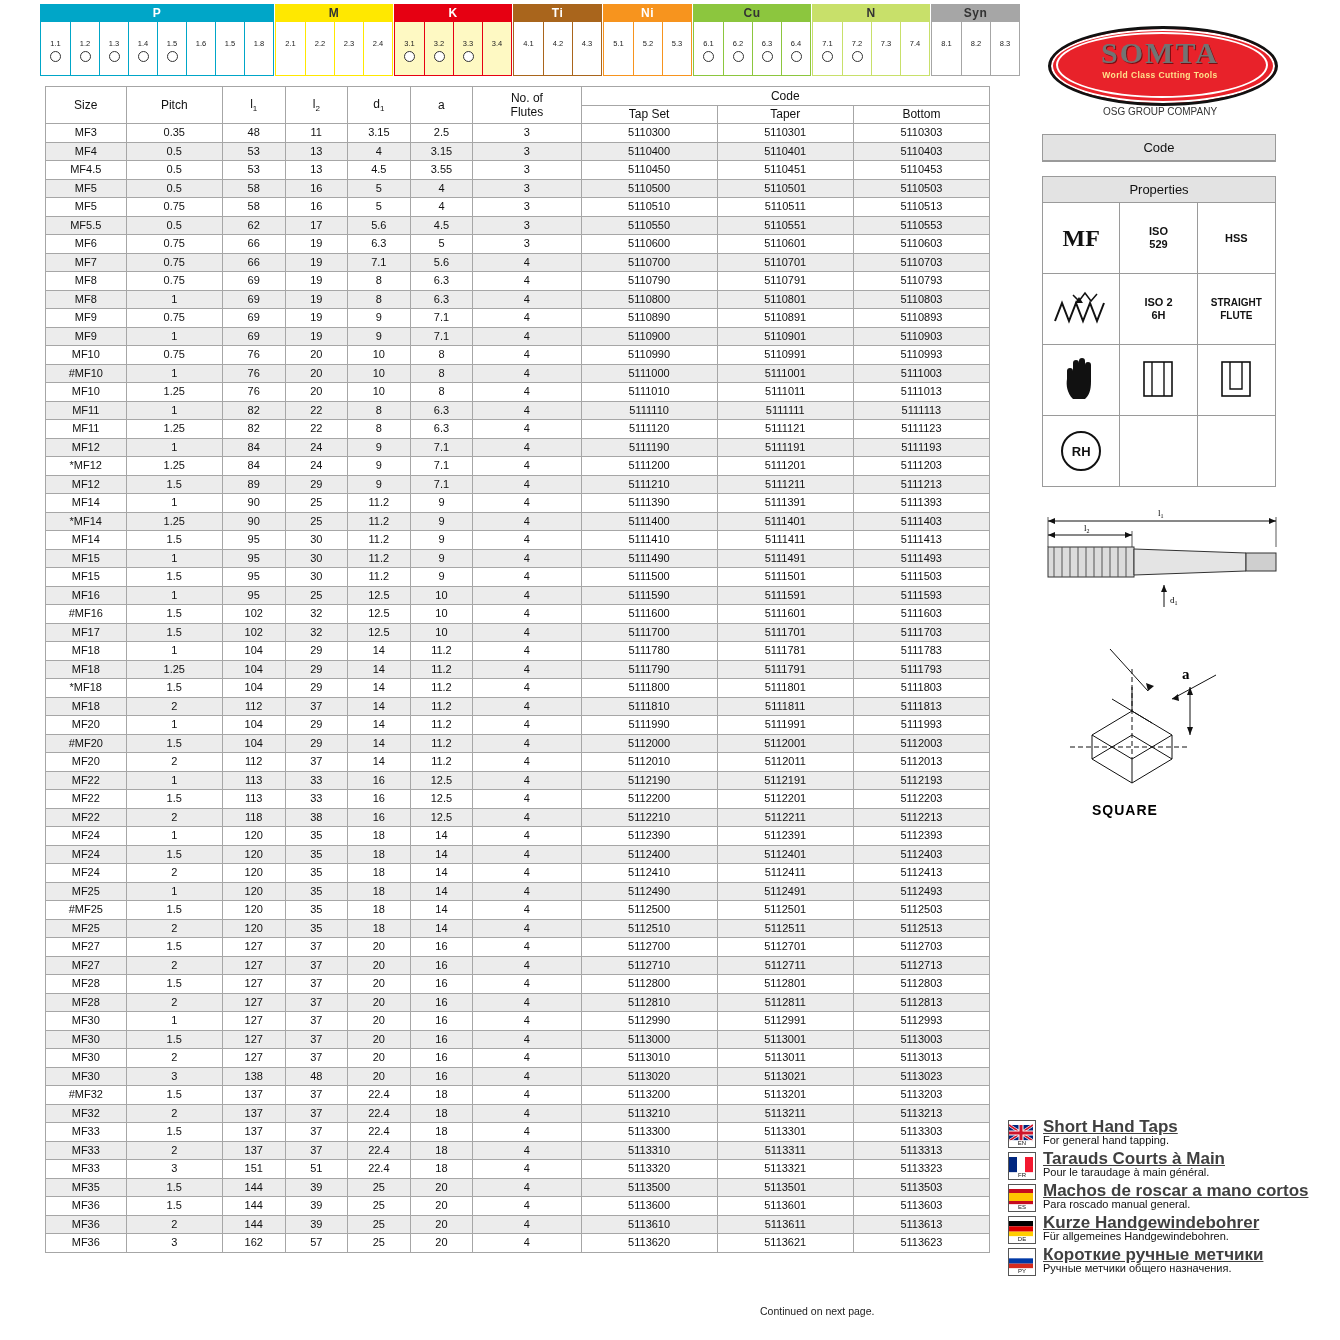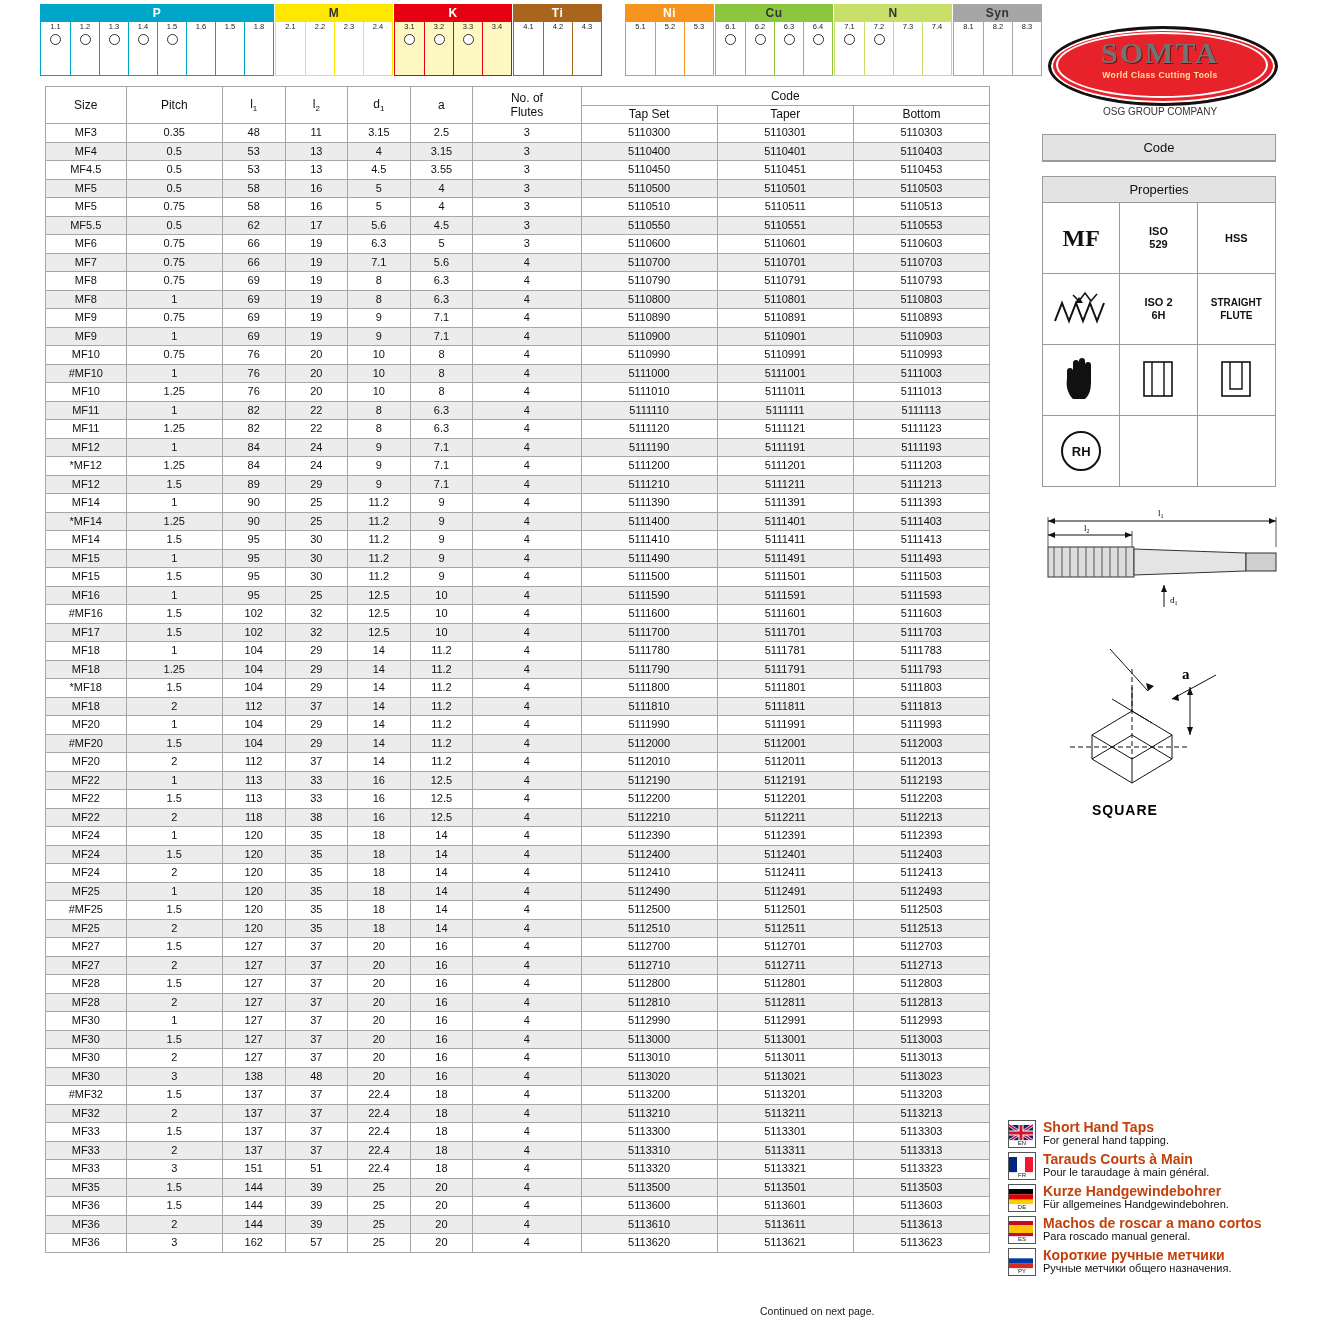--- a/index.html
+++ b/index.html
@@ -13,21 +13,21 @@
     overflow:hidden;
   }
   
   #matbar{position:absolute;left:40px;top:4px;width:950px;height:72px;display:flex;}
   .matgroup{display:flex;flex-direction:column;border-right:1px solid #fff;}
   .matgroup:last-child{border-right:none;}
   .mathead{height:18px;display:flex;align-items:center;justify-content:center;
            font-weight:bold;font-size:12px;color:#fff;letter-spacing:.5px;}
   .matcells{display:flex;flex:1;}
   .matcell{width:29px;border-left:1px solid #fff;display:flex;flex-direction:column;
-           align-items:center;justify-content:flex-start;padding-top:0;box-sizing:border-box;}
+           align-items:center;justify-content:flex-start;padding-top:17px;box-sizing:border-box;}
   .matcell:first-child{border-left:none;}
   .matcode{font-size:7.5px;color:#222;line-height:9px;}
   .matdot{width:9px;height:9px;border-radius:50%;border:1px solid #333;background:#fff;margin-top:3px;}
   .matdot.hidden{visibility:hidden;}
   
   #maintable{position:absolute;left:45px;top:86px;width:945px;border-collapse:collapse;}
   #maintable th,#maintable td{border:1px solid #a6a6a6;text-align:center;font-size:11px;padding:0;height:17.5px;}
   #maintable thead th{background:#fff;font-weight:normal;font-size:12px;}
   #maintable td{height:17.5px;line-height:17.5px;}
   tr.alt td{background:#ececec;}
@@ -72,21 +72,21 @@
   .rh{width:36px;height:36px;border:2px solid #111;border-radius:50%;display:flex;
       align-items:center;justify-content:center;font-size:13px;font-weight:bold;}
   
   .drawbox{width:250px;margin:16px 0 0 22px;}
   
   #langs{position:absolute;left:1008px;top:1120px;width:320px;}
   .langrow{display:flex;align-items:flex-start;margin-bottom:4px;}
   .flag{width:26px;height:26px;border:1px solid #555;margin-right:7px;flex:none;position:relative;overflow:hidden;}
   .flag .lc{position:absolute;left:0;bottom:0;width:100%;text-align:center;font-size:6px;
             background:rgba(255,255,255,.85);color:#111;line-height:7px;}
-  .langtext b{display:block;font-size:14px;color:#c2410c;line-height:14px;}
+  .langtext b{display:block;font-size:17px;color:#404040;line-height:14px;text-decoration:underline;}
   .langtext span{display:block;font-size:11px;color:#111;line-height:13px;}
 </style>
 </head>
 <body>
 
 <div id="matbar">
     <div class="matgroup" style="flex: 8 1 0%;">
       <div class="mathead" style="background: rgb(0, 166, 200); color: rgb(255, 255, 255);">P</div>
       <div class="matcells" style="border-top: none; border-right: 1px solid rgb(0, 166, 200); border-bottom: 1px solid rgb(0, 166, 200); border-left: 1px solid rgb(0, 166, 200); border-image: initial; background: rgb(255, 255, 255);">
         <div class="matcell" style="border-left-color: rgb(0, 166, 200);">
@@ -175,21 +175,21 @@
         <div class="matcell" style="border-left-color: rgb(169, 101, 28);">
           <div class="matcode">4.2</div>
           <div class="matdot hidden"></div>
         </div>
         <div class="matcell" style="border-left-color: rgb(169, 101, 28);">
           <div class="matcode">4.3</div>
           <div class="matdot hidden"></div>
         </div>
       </div>
     </div>
-    <div class="matgroup" style="flex: 3 1 0%; margin-left: 22px;">
+    <div class="matgroup" style="flex: 3 1 0%;">
       <div class="mathead" style="background: rgb(247, 148, 30); color: rgb(255, 255, 255);">Ni</div>
       <div class="matcells" style="border-top: none; border-right: 1px solid rgb(247, 148, 30); border-bottom: 1px solid rgb(247, 148, 30); border-left: 1px solid rgb(247, 148, 30); border-image: initial; background: rgb(255, 255, 255);">
         <div class="matcell" style="border-left-color: rgb(247, 148, 30);">
           <div class="matcode">5.1</div>
           <div class="matdot hidden"></div>
         </div>
         <div class="matcell" style="border-left-color: rgb(247, 148, 30);">
           <div class="matcode">5.2</div>
           <div class="matdot hidden"></div>
         </div>
@@ -1180,37 +1180,37 @@
           <rect x="8" width="8" height="16" fill="#fff"></rect>
           <rect x="16" width="8" height="16" fill="#f31830"></rect>
         </svg><div class="lc">FR</div></div>
       <div class="langtext">
         <b>Tarauds Courts à Main</b>
         <span>Pour le taraudage à main général.</span>
       </div>
     </div>
     <div class="langrow">
       <div class="flag"><svg width="24" height="24" viewBox="0 0 24 16">
+          <rect width="24" height="16" fill="#c60b1e"></rect>
+          <rect y="4" width="24" height="8" fill="#ffc400"></rect>
+        </svg><div class="lc">ES</div></div>
+      <div class="langtext">
+        <b>Machos de roscar a mano cortos</b>
+        <span>Para roscado manual general.</span>
+      </div>
+    </div>
+    <div class="langrow">
+      <div class="flag"><svg width="24" height="24" viewBox="0 0 24 16">
           <rect width="24" height="5.33" fill="#000"></rect>
           <rect y="5.33" width="24" height="5.33" fill="#d00"></rect>
           <rect y="10.66" width="24" height="5.34" fill="#ffce00"></rect>
         </svg><div class="lc">DE</div></div>
       <div class="langtext">
         <b>Kurze Handgewindebohrer</b>
         <span>Für allgemeines Handgewindebohren.</span>
-      </div>
-    </div>
-    <div class="langrow">
-      <div class="flag"><svg width="24" height="24" viewBox="0 0 24 16">
-          <rect width="24" height="16" fill="#c60b1e"></rect>
-          <rect y="4" width="24" height="8" fill="#ffc400"></rect>
-        </svg><div class="lc">ES</div></div>
-      <div class="langtext">
-        <b>Machos de roscar a mano cortos</b>
-        <span>Para roscado manual general.</span>
       </div>
     </div>
     <div class="langrow">
       <div class="flag"><svg width="24" height="24" viewBox="0 0 24 16">
           <rect width="24" height="5.33" fill="#fff"></rect>
           <rect y="5.33" width="24" height="5.33" fill="#0039a6"></rect>
           <rect y="10.66" width="24" height="5.34" fill="#d52b1e"></rect>
         </svg><div class="lc">PY</div></div>
       <div class="langtext">
         <b>Короткие ручные метчики</b>

